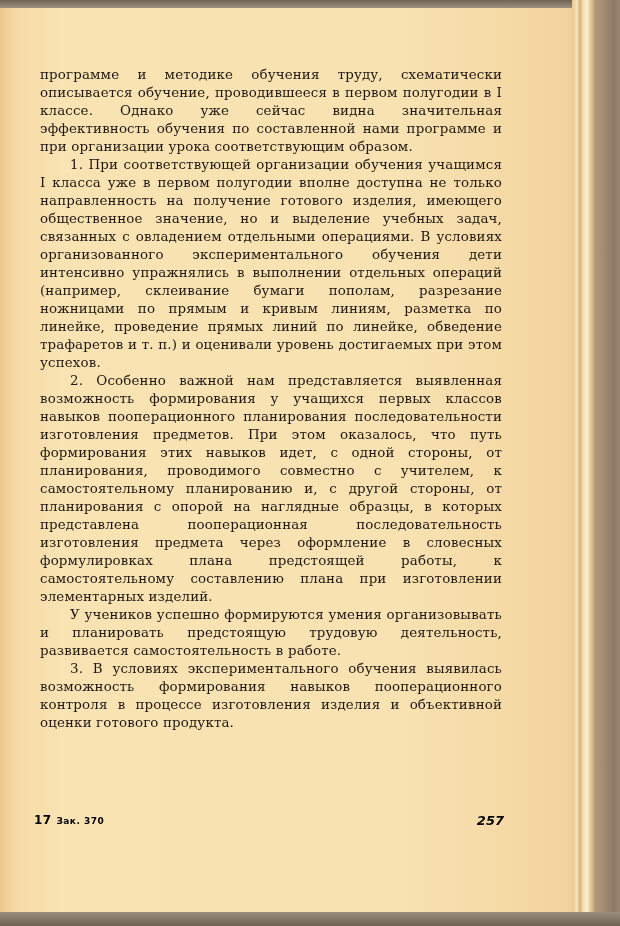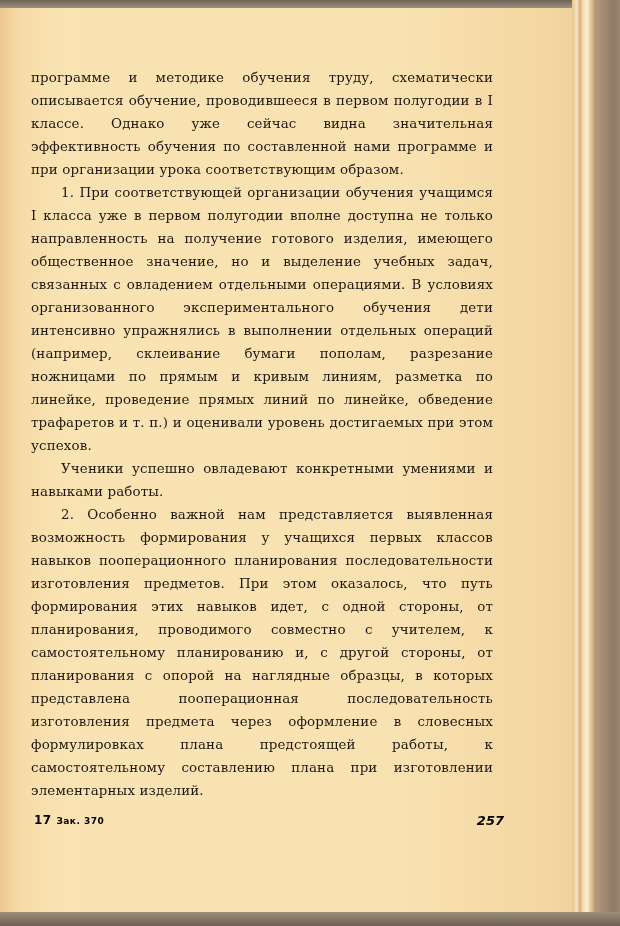--- a/index.html
+++ b/index.html
@@ -5,40 +5,41 @@
   html, body { margin:0; padding:0; }
   body { width:620px; height:926px; overflow:hidden; background:#8a7a68; position:relative; font-family:"DejaVu Serif", serif; }
   .top-strip { position:absolute; left:0; top:0; width:620px; height:10px; background:linear-gradient(#6e6456,#a89c8a); }
   .bottom-strip { position:absolute; left:0; top:912px; width:620px; height:14px; background:linear-gradient(#9c8e7a,#6e6254); }
   .page { position:absolute; left:0; top:8px; width:582px; height:906px;
     background:linear-gradient(90deg,#ecc78f 0px,#f6dba6 18px,#f9e3b3 60px,#f8e2b2 400px,#f4d7a2 540px,#efd09a 582px); }
   .page-edges { position:absolute; left:572px; top:0; width:22px; height:926px;
     background:linear-gradient(90deg,#e8c58e 0,#f6e3bc 5px,#d9b07a 8px,#f3ddb2 11px,#fbefd4 15px,#e8cfa2 18px,#c9a77a 22px); }
   .cover { position:absolute; left:594px; top:0; width:26px; height:926px;
     background:linear-gradient(90deg,#b79b7c,#a28a70 10px,#8e7a66 20px,#9a8672); }
-  .text-block { position:absolute; left:31px; top:58px; width:462px; color:#1e1712;
-    font-size:13.4px; line-height:23px; letter-spacing:0.15px; text-align:justify; }
+  .text-block { position:absolute; left:40px; top:58px; width:462px; color:#1e1712;
+    font-size:13.4px; line-height:18px; letter-spacing:0.15px; text-align:justify; }
   .text-block p { margin:0; text-indent:30px; text-align:justify; text-align-last:left; hyphens:manual; }
   .text-block p.cont { text-indent:0; }
   .footer { position:absolute; left:34px; top:813px; width:470px; height:18px; color:#000000;
     font-family:"DejaVu Sans", sans-serif; font-weight:bold; font-size:12px; }
   .signature { position:absolute; left:0; top:0; letter-spacing:0.5px; }
   .signature .small { font-size:9px; }
   .page-number { position:absolute; right:0; top:0; font-size:13px;font-style:italic; }
 </style>
 </head>
 <body>
 
 <div class="top-strip"></div>
 <div class="page">
   <div class="text-block">
     <p class="cont">программе и методике обучения труду, схематически описывается обучение, проводившееся в первом полугодии в I классе. Однако уже сейчас видна значительная эффективность обучения по составленной нами программе и при организации урока соответствующим образом.</p>
     <p>1. При соответствующей организации обучения учащимся I класса уже в первом полугодии вполне доступна не только направленность на получение готового изделия, имеющего общественное значение, но и выделение учебных задач, связанных с овладением отдельными операциями. В условиях организованного экспериментального обучения дети интенсивно упражнялись в выполнении отдельных операций (например, склеивание бумаги пополам, разрезание ножницами по прямым и кривым линиям, разметка по линейке, проведение прямых линий по линейке, обведение трафаретов и т. п.) и оценивали уровень достигаемых при этом успехов.</p>
-    <p>Ученики успешно овладевают конкретными умениями и навыками работы.</p>
     <p>2. Особенно важной нам представляется выявленная возможность формирования у учащихся первых классов навыков пооперационного планирования последовательности изготовления предметов. При этом оказалось, что путь формирования этих навыков идет, с одной стороны, от планирования, проводимого совместно с учителем, к самостоятельному планированию и, с другой стороны, от планирования с опорой на наглядные образцы, в которых представлена пооперационная последовательность изготовления предмета через оформление в словесных формулировках плана предстоящей работы, к самостоятельному составлению плана при изготовлении элементарных изделий.</p>
+    <p>У учеников успешно формируются умения организовывать и планировать предстоящую трудовую деятельность, развивается самостоятельность в работе.</p>
+    <p>3. В условиях экспериментального обучения выявилась возможность формирования навыков пооперационного контроля в процессе изготовления изделия и объективной оценки готового продукта.</p>
   </div>
 </div>
 <div class="footer">
   <span class="signature"><span>17</span> <span class="small">Зак. 370</span></span>
   <span class="page-number">257</span>
 </div>
 <div class="page-edges"></div>
 <div class="cover"></div>
 <div class="bottom-strip"></div>
 

